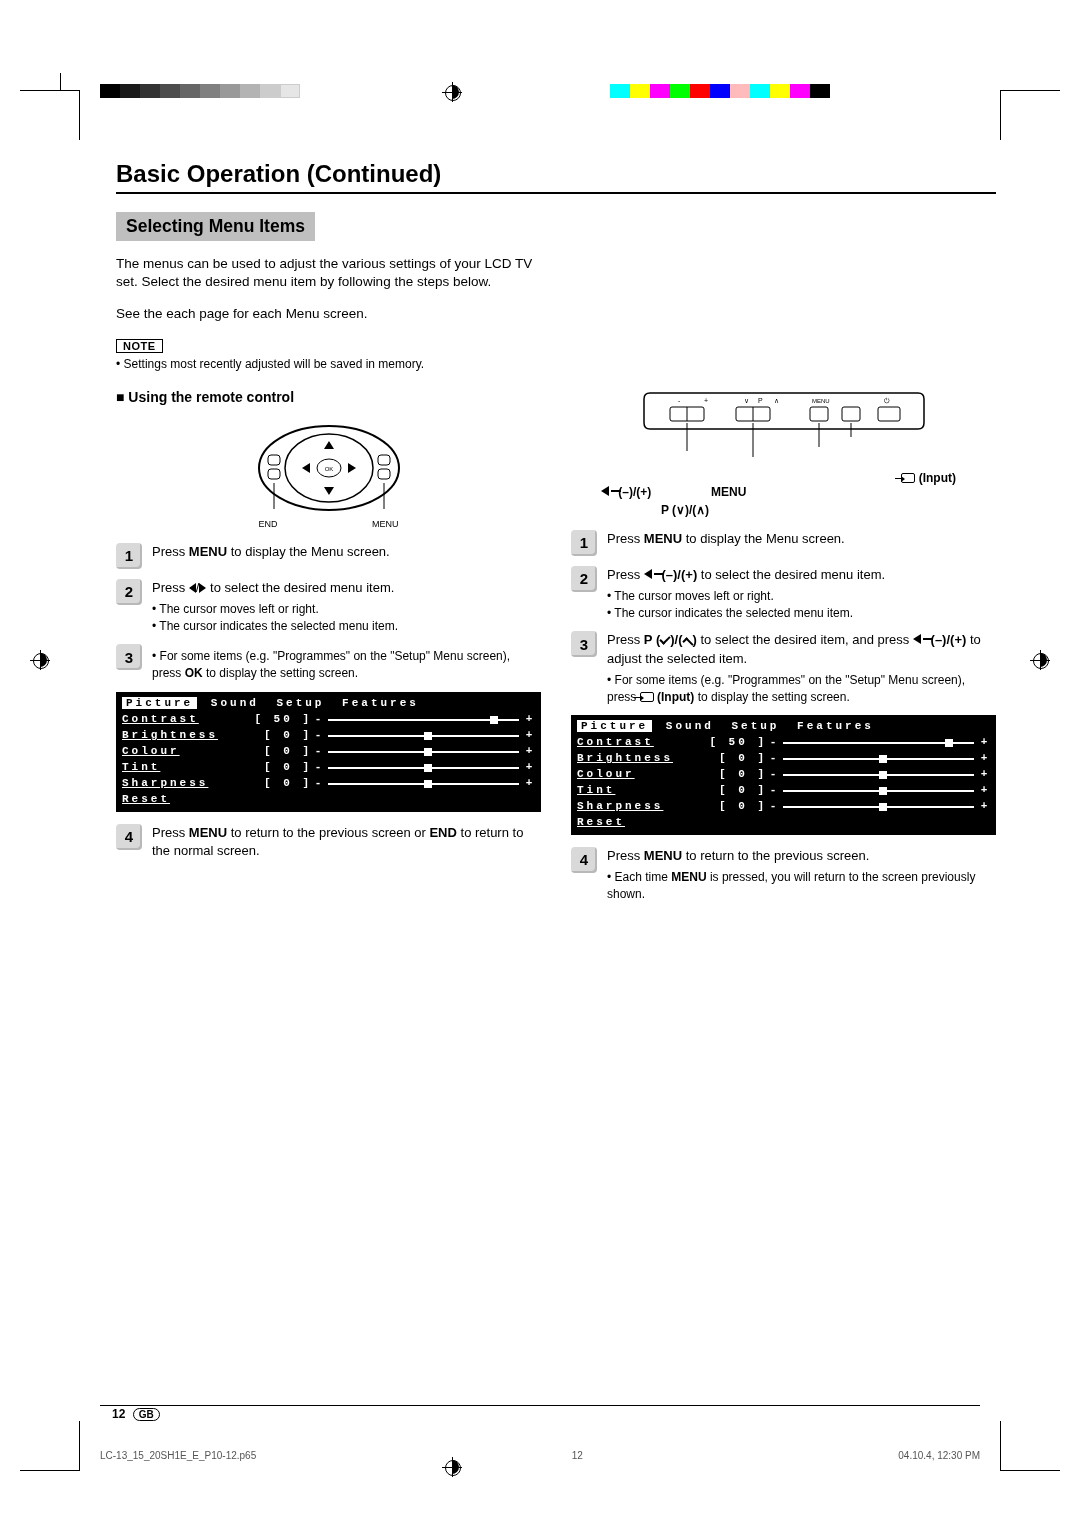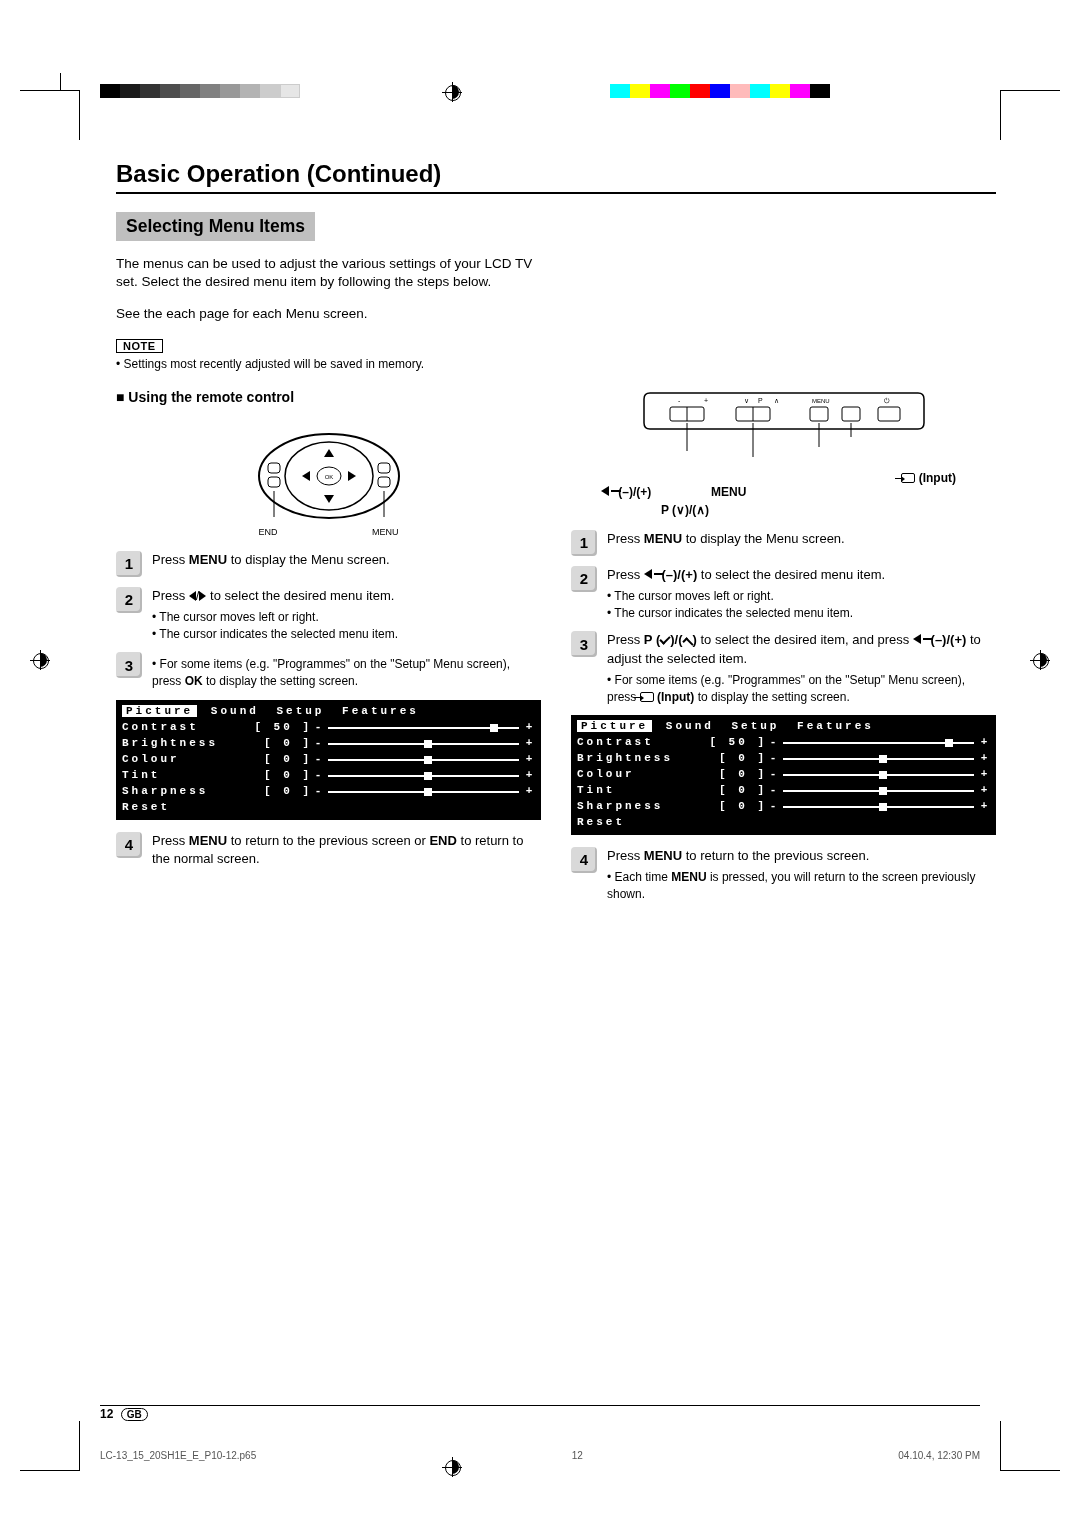--- a/index.html
+++ b/index.html
@@ -56,21 +56,21 @@
   p.intro { margin:0 0 14px 0; max-width:440px; line-height:1.35; }
 
   .note-label { display:inline-block; border:1px solid #000; padding:0 6px; font-size:11px; font-weight:bold; letter-spacing:0.5px; position:relative;}
   .note-label::after{ content:""; position:absolute; right:-10px; top:3px; border-left:10px solid #000; border-top:5px solid transparent; border-bottom:5px solid transparent; display:none;}
   .note-text { font-size:12px; margin:4px 0 18px 0;}
   .note-text::before{ content:"• ";}
 
   .columns { display:flex; gap:30px; }
   .col { flex:1 1 50%; }
 
-  .col-heading { font-weight:bold; font-size:14px; margin-bottom:26px;}
+  .col-heading { font-weight:bold; font-size:14px; margin-bottom:18px;}
   .col-heading::before { content:"■ "; }
 
   
   .remote-wrap { width:160px; margin:0 auto 6px; }
   .remote-svg { display:block; margin:0 auto; }
   .remote-labels { font-size:9px; display:flex; justify-content:space-between; width:140px; margin:0 auto 14px;}
 
   
   .panel-wrap { width:300px; margin:0 auto 8px; }
   .panel-labels { text-align:center; font-size:12px; font-weight:bold; line-height:1.4; position:relative; height:60px;}
@@ -92,28 +92,28 @@
 
   
   .osd {
     background:#000; color:#fff; font-family: "Courier New", monospace;
     font-size:11px; letter-spacing:3px; padding:4px 6px 4px 6px; margin:6px 0 12px 0;
     font-weight:bold; line-height:1.45;
   }
   .osd .tabs span { padding:0 4px; }
   .osd .tabs span.sel { background:#fff; color:#000; }
   .osd-row { display:flex; align-items:center; }
-  .osd-row .lbl { width:120px; }
+  .osd-row .lbl { width:120px;text-decoration:underline; }
   .osd-row .val { width:70px; text-align:right; letter-spacing:3px;}
   .osd-row .bar { flex:1; height:2px; background:#fff; margin:0 4px; position:relative;}
   .osd-row .bar .thumb { position:absolute; width:8px; height:8px; background:#fff; top:-3px;}
   .osd-row .sign { width:12px; text-align:center; letter-spacing:0;}
 
   
-  .footer-pg { position:absolute; bottom:110px; left:100px; font-size:12px; font-weight:bold;}
+  .footer-pg { position:absolute; bottom:110px; left:112px; font-size:12px; font-weight:bold;}
   .footer-pg .ring { display:inline-flex; align-items:center; justify-content:center; border:1px solid #000; border-radius:10px; padding:0 5px; font-size:10px; margin-left:4px;}
   .footer-meta { position:absolute; bottom:70px; left:100px; width:880px; font-size:10px; color:#555; display:flex; justify-content:space-between; border-top: none;}
   .footer-rule { position:absolute; bottom:125px; left:100px; width:880px; height:1px; background:#000;}
 
   .tri-l, .tri-r, .tri-u, .tri-d { display:inline-block; vertical-align:-1px;}
   .tri-l { width:0;height:0;border-right:7px solid #000;border-top:5px solid transparent;border-bottom:5px solid transparent;}
   .tri-r { width:0;height:0;border-left:7px solid #000;border-top:5px solid transparent;border-bottom:5px solid transparent;}
   .tri-u { width:0;height:0;border-bottom:7px solid #000;border-left:5px solid transparent;border-right:5px solid transparent;}
   .tri-d { width:0;height:0;border-top:7px solid #000;border-left:5px solid transparent;border-right:5px solid transparent;}
   .ch-d { display:inline-block; width:10px; height:6px; border-left:2px solid #000; border-bottom:2px solid #000; transform:rotate(-45deg); vertical-align:2px;}

